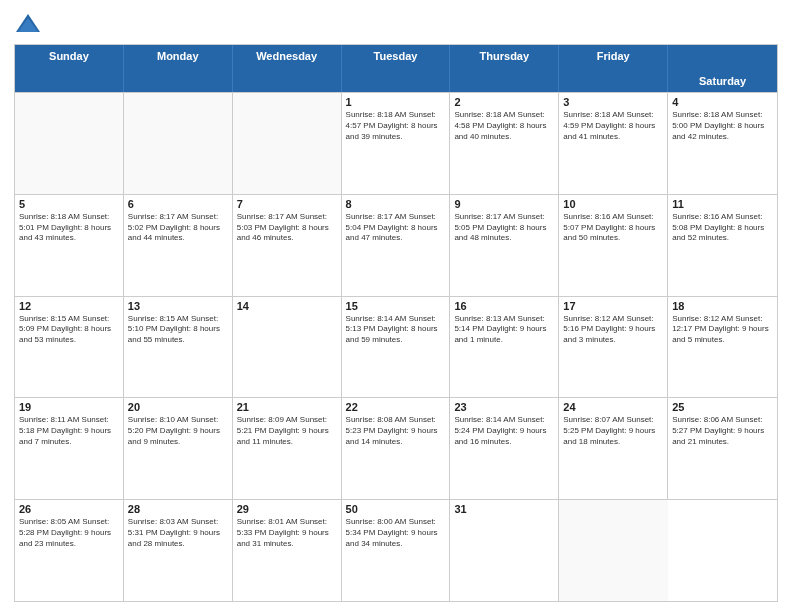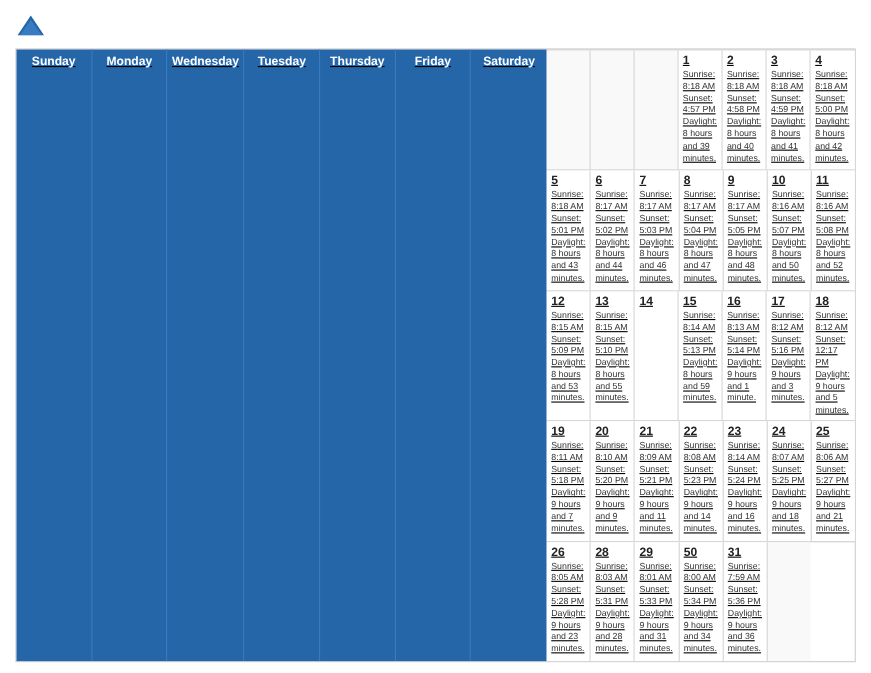--- a/index.html
+++ b/index.html
@@ -57,38 +57,37 @@
       color: #222;
     }
     .location {
       font-size: 13px;
       color: #444;
       margin-top: 2px;
     }
     .calendar {
       flex: 1;
       display: flex;
-      flex-direction: row;
+      flex-direction: column;
       border: 1px solid #ccc;
-      text-decoration: underline;
     }
     .cal-header {
       display: grid;
       grid-template-columns: repeat(7, 1fr);
       background: #2566a8;
     }
     .cal-header-cell {
       color: #fff;
       font-size: 11px;
       font-weight: bold;
       padding: 5px 4px;
       text-align: center;
       border-right: 1px solid #3a7ac0;
     }
-    .cal-header-cell:last-child { border-right: none; }
+    .cal-header-cell:last-child { border-right: none; margin-top: 25px; }
     .cal-body {
       flex: 1;
       display: flex;
       flex-direction: column;
     }
     .cal-week {
       display: grid;
       grid-template-columns: repeat(7, 1fr);
       flex: 1;
       border-top: 1px solid #ccc;
@@ -355,22 +354,18 @@
           </div>
           <div class="cal-cell">
             <div class="day-num">50</div>
             <div class="day-info">Sunrise: 8:00 AM
 Sunset: 5:34 PM
 Daylight: 9 hours
 and 34 minutes.</div>
           </div>
           <div class="cal-cell">
             <div class="day-num">31</div>
-            <div class="day-info">Sunrise: 7:59 AM
-Sunset: 5:36 PM
-Daylight: 9 hours
-and 36 minutes.</div>
           </div>
           <div class="cal-cell empty"></div>
         </div>
       </div>
   </div>
 </div>
 
 </body></html>

